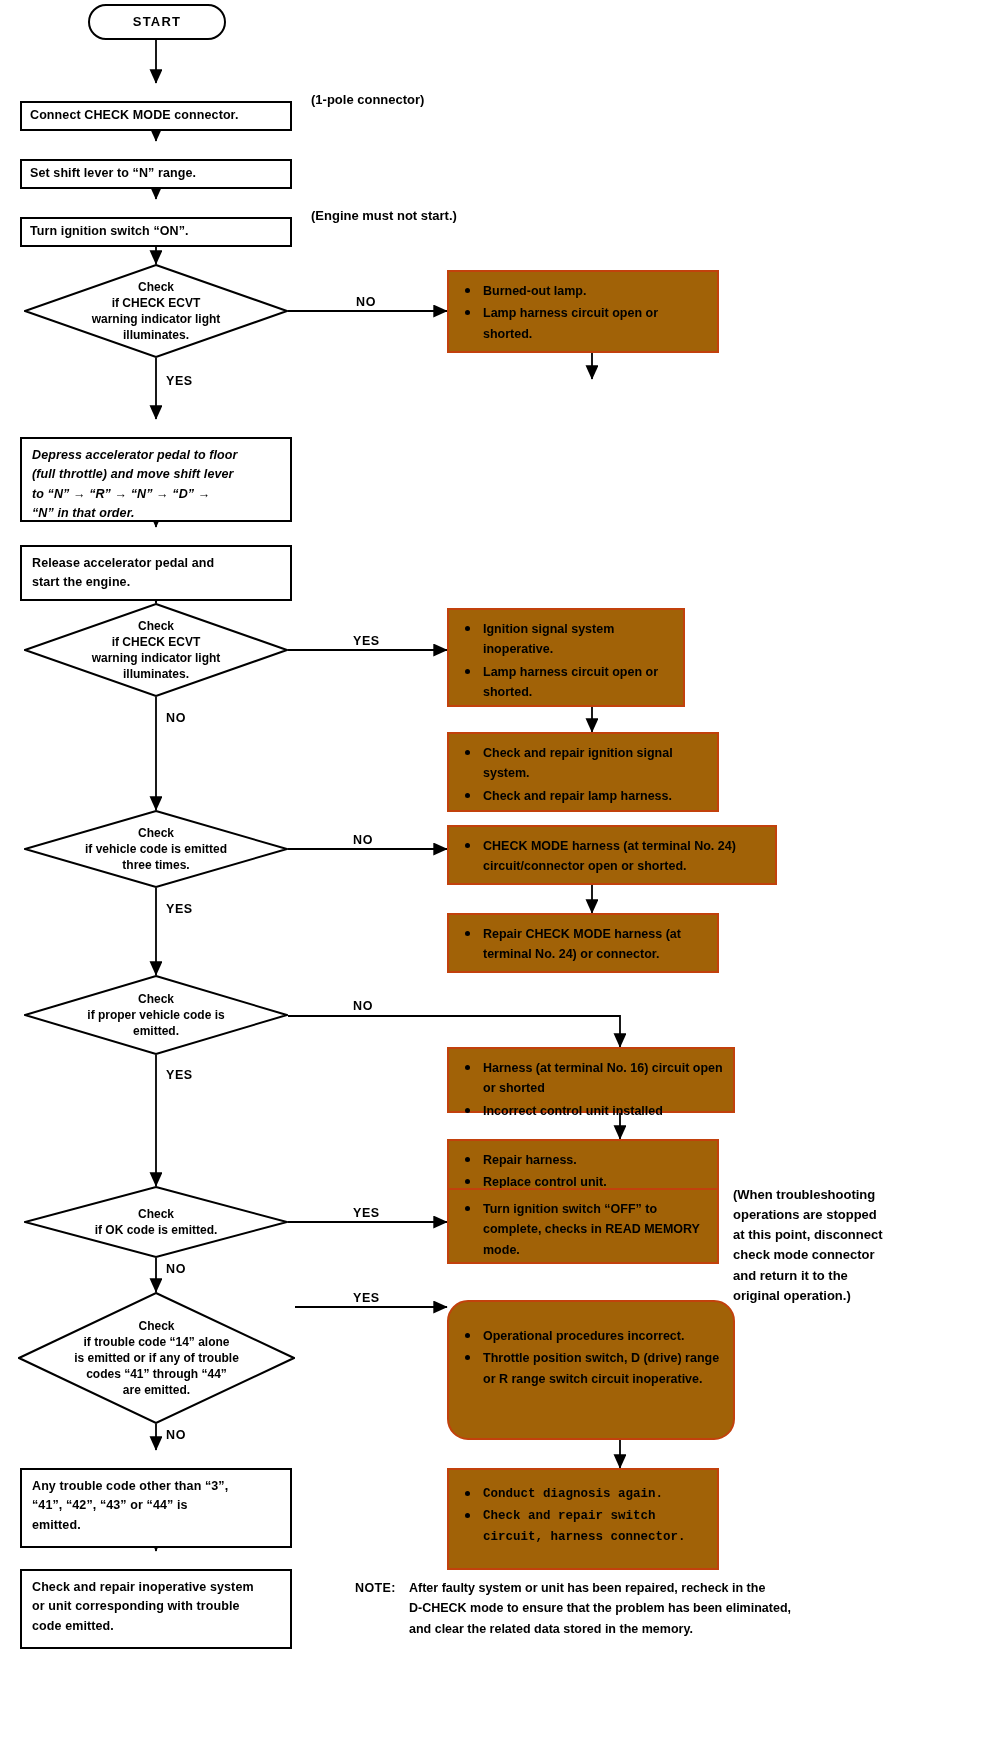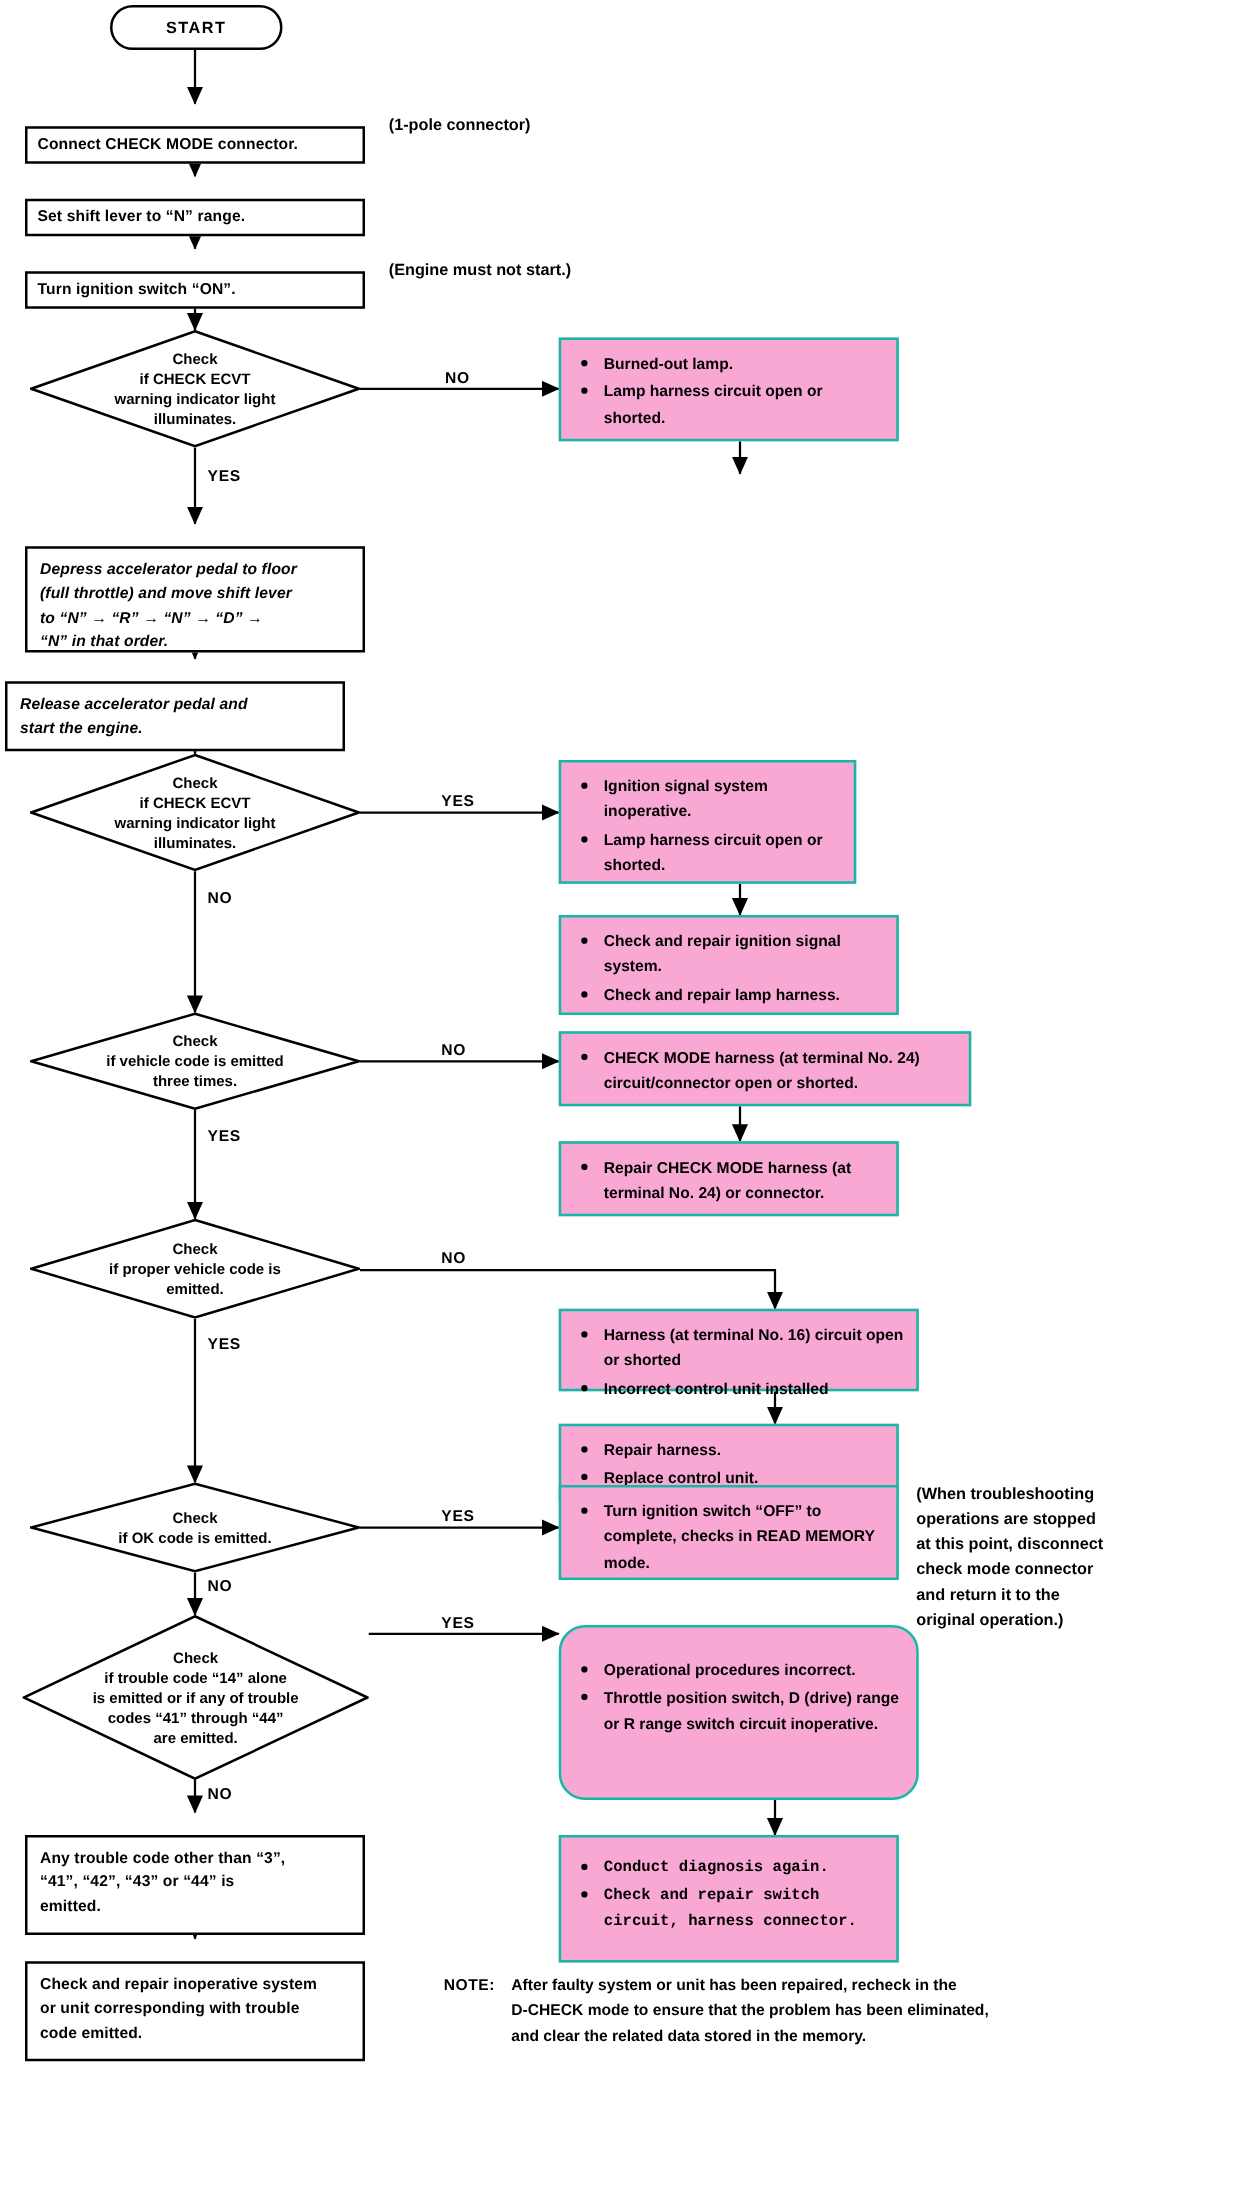--- a/index.html
+++ b/index.html
@@ -54,22 +54,22 @@
   .terminal {
     border-radius: 28px;
     display: flex;
     align-items: center;
     justify-content: center;
     text-align: center;
     letter-spacing: 1.2px;
     font-size: 13px;
   }
   .bullets {
-    border: 2px solid #14b8a6;
-    background: #f9a8d4;
+    border: 2px solid #c2410c;
+    background: #a16207;
     position: absolute;
     box-sizing: border-box;
     padding: 9px 10px 9px 14px;
     font-size: 12.5px;
     font-weight: bold;
     line-height: 1.62;
   }
   .bullets ul {
     margin: 0;
     padding: 0;
@@ -246,21 +246,21 @@
   </div>
 
 
   <div class="node proc left" style="left:20px; top:419px; width:272px; height:85px; display:block; padding:7px 10px;font-style:italic;">
     <div>Depress accelerator pedal to floor</div>
     <div>(full throttle) and move shift lever</div>
     <div>to “N” → “R” → “N” → “D” →</div>
     <div>“N” in that order.</div>
   </div>
 
-  <div class="node proc left" style="left:4px; top:527px; width:272px; height:56px; display:block; padding:7px 10px;font-style:italic;">
+  <div class="node proc left" style="left:20px; top:527px; width:272px; height:56px; display:block; padding:7px 10px;">
     <div>Release accelerator pedal and</div>
     <div>start the engine.</div>
   </div>
 
   <div class="diamond" style="left:24px; top:603px; width:264px; height:94px;">
     <svg viewBox="0 0 264 94" preserveAspectRatio="none">
       <polygon points="132,1 263,47 132,93 1,47" fill="#fff" stroke="#000" stroke-width="2" vector-effect="non-scaling-stroke"></polygon>
     </svg>
     <div class="dtext">
       <div>Check</div>

